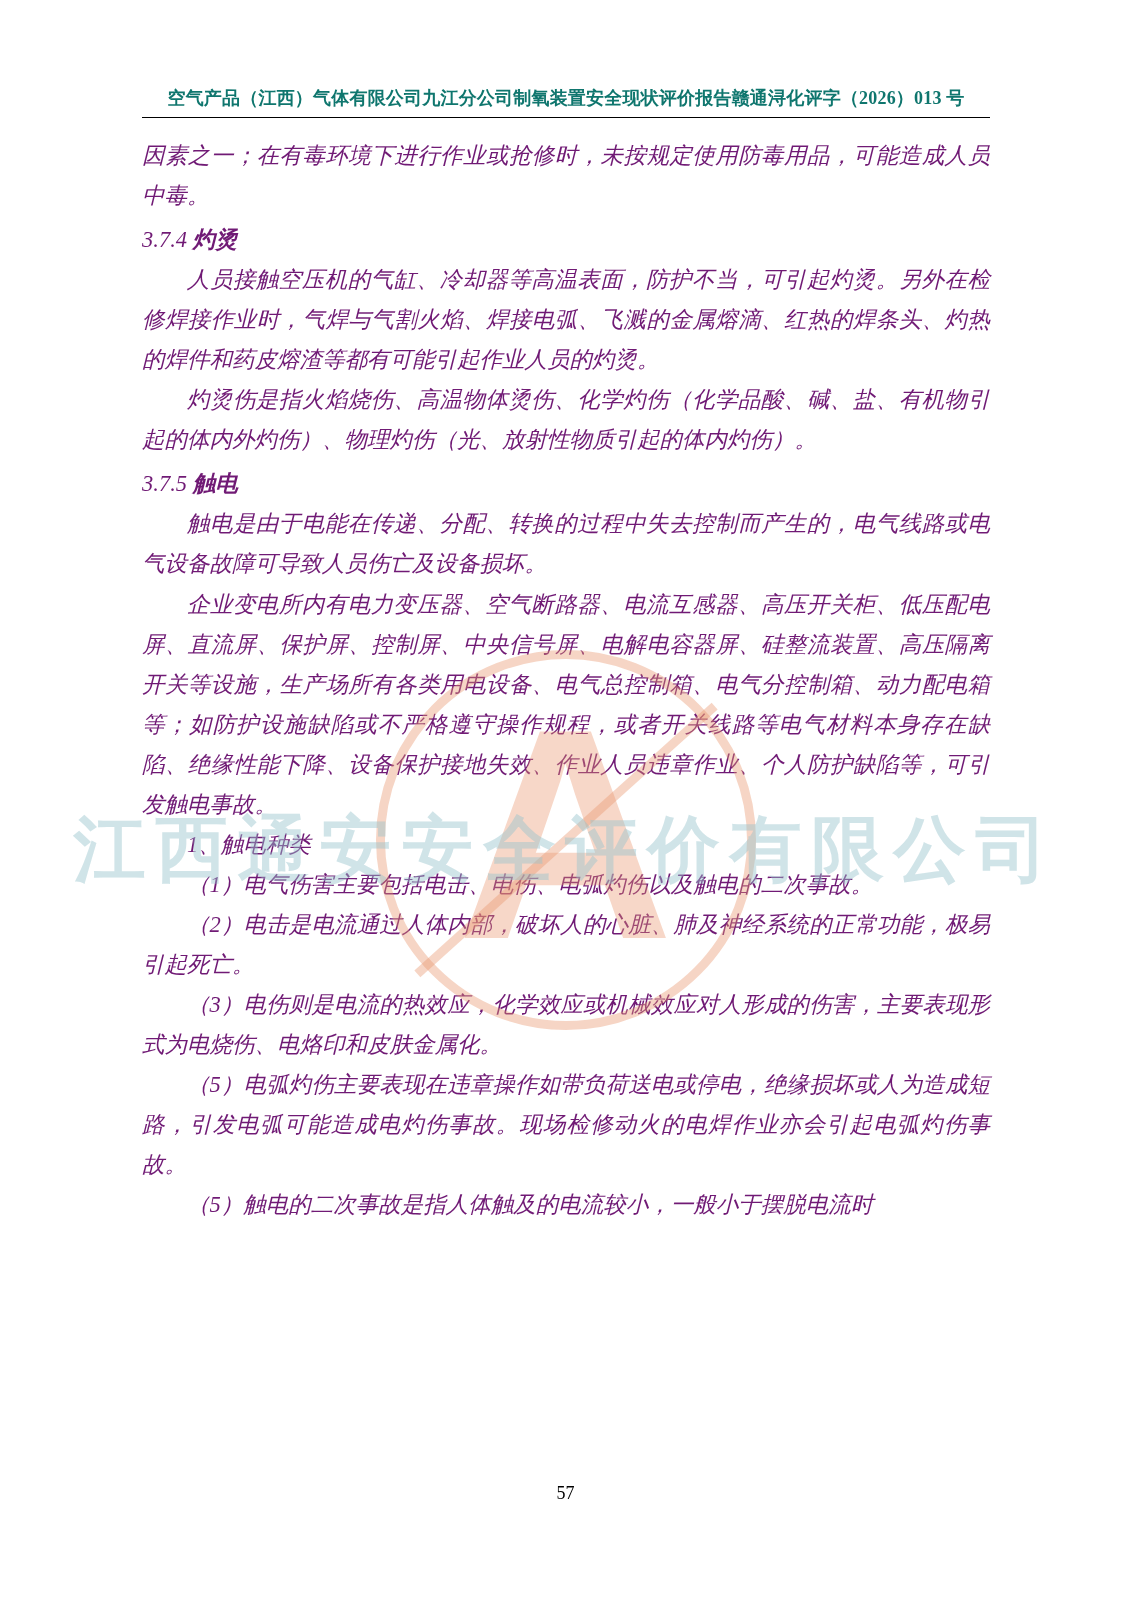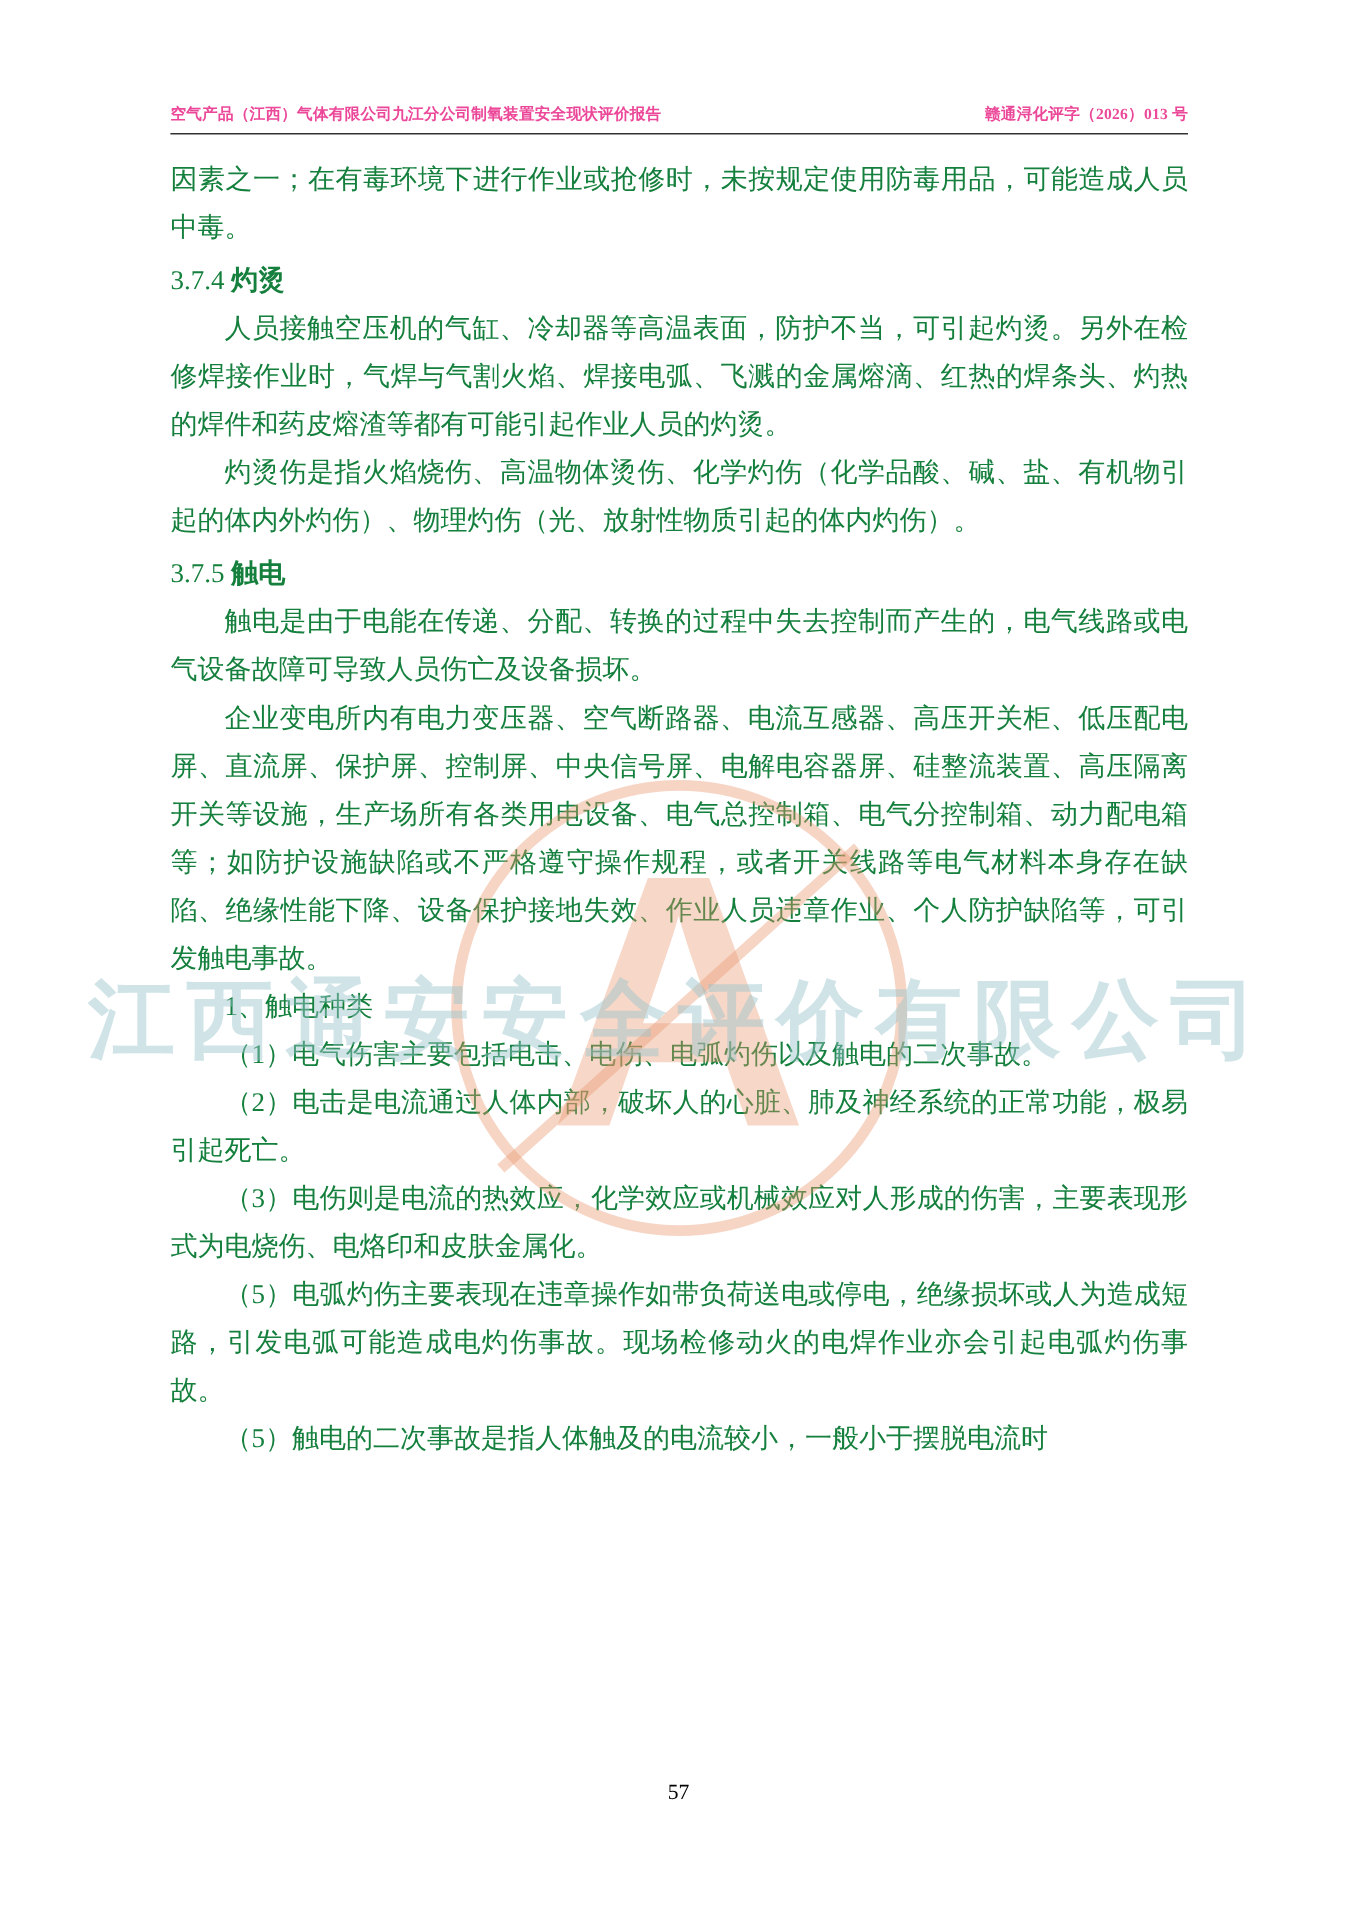--- a/index.html
+++ b/index.html
@@ -19,39 +19,40 @@
     overflow: hidden;
   }
   .content {
     position: absolute;
     left: 142px;
     top: 86px;
     width: 848px;
   }
   .header {
     display: flex;
-    justify-content: space-between;
+    justify-content: center;
     align-items: flex-end;
-    font-size: 13px;
+    font-size: 18px;
     font-weight: bold;
     letter-spacing: 0.2px;
-    color: #ec4899;
+    color: #0f766e;
     padding-bottom: 7px;
     border-bottom: 1.6px solid #000;
   }
   .header-left { white-space: nowrap; }
   .header-right { white-space: nowrap; }
 
   .body-text {
     margin-top: 18px;
     font-size: 22.5px;
     line-height: 1.78;
-    color: #15803d;
+    color: #701a75;
     text-align: justify;
     text-justify: inter-ideograph;
+    font-style: italic;
   }
   p {
     margin: 0;
   }
   p.indent {
     text-indent: 2em;
   }
   h3.heading {
     margin: 4px 0 0 0;
     font-size: 22.5px;

